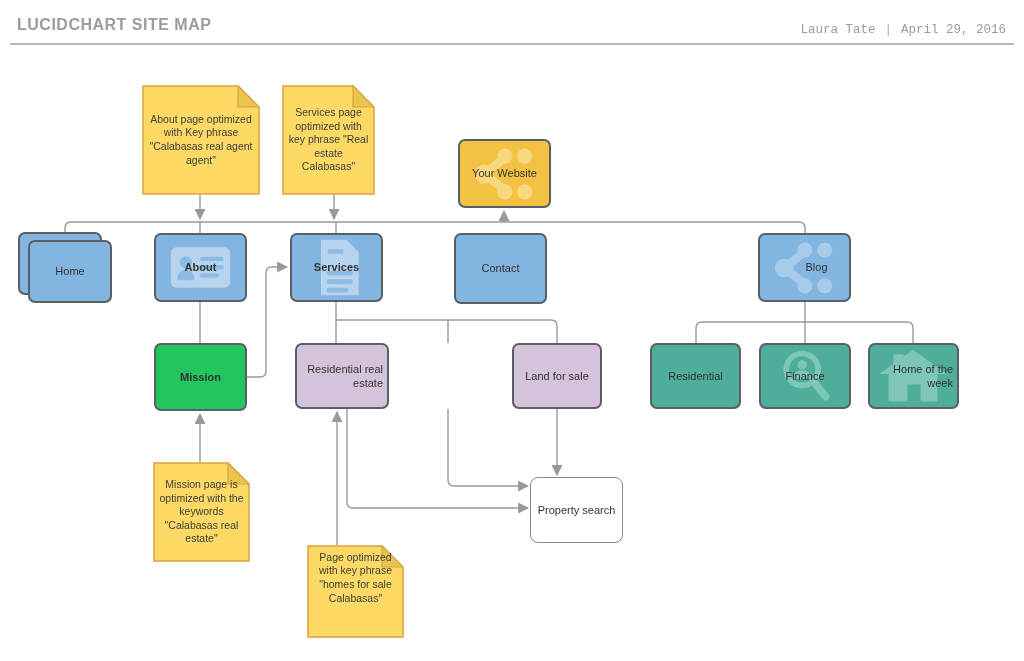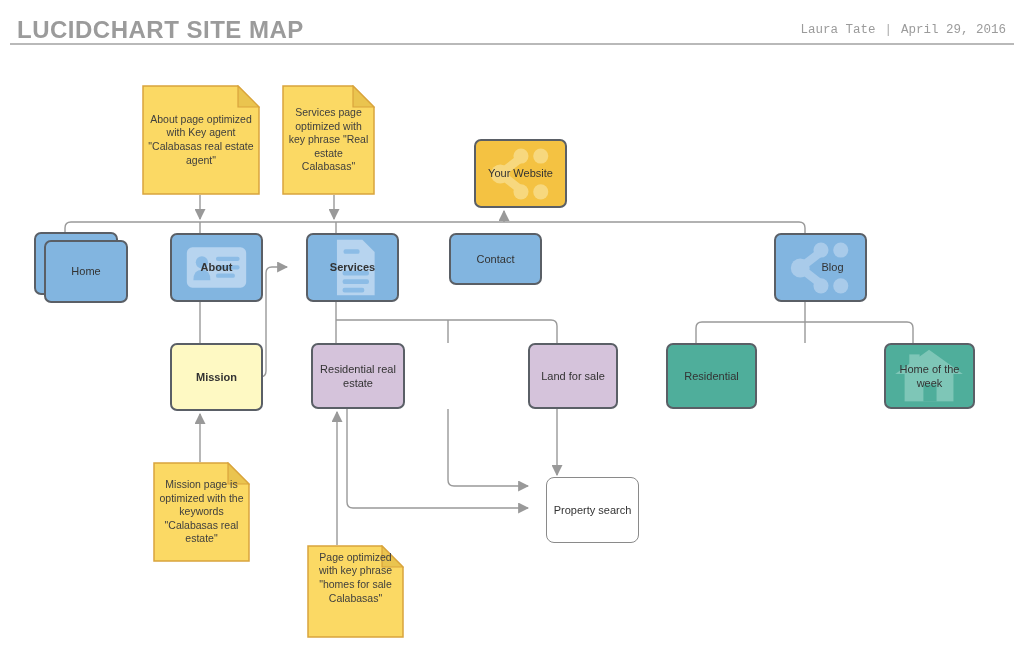--- a/index.html
+++ b/index.html
@@ -1,31 +1,31 @@
 <!DOCTYPE html>
 <html><head>
 <meta charset="utf-8">
 <style>
   html,body{margin:0;padding:0;background:#ffffff;}
   body{width:1024px;height:661px;overflow:hidden;font-family:"Liberation Sans",sans-serif;}
   .stage{position:relative;width:1024px;height:661px;background:#fff;}
 
   
-  .hdr-title{position:absolute;left:17px;top:16px;font-size:24px;font-weight:bold;color:#9b9b9b;letter-spacing:.5px;}
+  .hdr-title{position:absolute;left:17px;top:16px;font-size:16px;font-weight:bold;color:#9b9b9b;letter-spacing:.5px;}
   .hdr-right{position:absolute;right:18px;top:23px;font-size:12.5px;color:#9b9b9b;font-family:Liberation Mono, monospace;}
   .hdr-right .sep{margin:0 9px;color:#aaa;}
   .hdr-rule{position:absolute;left:10px;right:10px;top:43px;height:2px;background:#b9b9b9;}
 
   
-  .node{position:absolute;border:2px solid #5a5f66;border-radius:7px;display:flex;align-items:center;justify-content:center;text-align:center;box-sizing:border-box;margin-left:16px;}
+  .node{position:absolute;border:2px solid #5a5f66;border-radius:7px;display:flex;align-items:center;justify-content:center;text-align:right;box-sizing:border-box;}
   .node .lbl{position:relative;z-index:2;font-size:11px;color:#333;line-height:1.3;padding:0 4px;}
   .node svg.bgicon{position:absolute;z-index:1;left:0;top:0;width:100%;height:100%;}
   .blue{background:#82b5e0;}
   .orange{background:#f4c242;}
-  .salmon{background:#fef9c3;}
+  .salmon{background:#22c55e;}
   .purple{background:#d5c3db;}
   .green{background:#4fae9b;}
   .white{background:#ffffff;border:1.5px solid #8a8a8a;}
   .bold .lbl{font-weight:bold;}
 
   
   .note{position:absolute;}
   .note .ntext{position:absolute;z-index:2;left:0;top:0;right:0;bottom:0;display:flex;align-items:center;justify-content:center;text-align:center;font-size:10.5px;color:#3e3e3e;line-height:1.3;padding:6px 5px;box-sizing:border-box;}
   .note svg{position:absolute;left:0;top:0;}
 
@@ -78,21 +78,21 @@
       <path d="M805,302 L805,343"></path>
       <path d="M696,343 L696,328 Q696,322 702,322 L907,322 Q913,322 913,328 L913,343"></path>
     </g>
   </svg>
 
   <div class="note" style="left:142px;top:85px;width:118px;height:110px;">
     <svg width="118" height="110">
       <path d="M1,1 L96,1 L117,22 L117,109 L1,109 Z" fill="#fbd964" stroke="#d9a43c" stroke-width="1.5"></path>
       <path d="M96,1 L96,22 L117,22 Z" fill="#eac44f" stroke="#d9a43c" stroke-width="1.2"></path>
     </svg>
-    <div class="ntext">About page optimized with Key agent "Calabasas real estate agent"</div>
+    <div class="ntext">About page optimized with Key phrase "Calabasas real agent agent"</div>
   </div>
 
   <div class="note" style="left:282px;top:85px;width:93px;height:110px;">
     <svg width="93" height="110">
       <path d="M1,1 L71,1 L92,22 L92,109 L1,109 Z" fill="#fbd964" stroke="#d9a43c" stroke-width="1.5"></path>
       <path d="M71,1 L71,22 L92,22 Z" fill="#eac44f" stroke="#d9a43c" stroke-width="1.2"></path>
     </svg>
     <div class="ntext">Services page optimized with key phrase "Real estate Calabasas"</div>
   </div>
 
@@ -151,21 +151,21 @@
       <g fill="#8cbce6">
         <rect x="37" y="15" width="17" height="5" rx="2"></rect>
         <rect x="36" y="38" width="28" height="5" rx="2"></rect>
         <rect x="36" y="47" width="28" height="5" rx="2"></rect>
         <rect x="36" y="56" width="23" height="5" rx="2"></rect>
       </g>
     </svg>
     <span class="lbl">Services</span>
   </div>
 
-  <div class="node blue" style="left:433px;top:233px;width:93px;height:52px;">
+  <div class="node blue" style="left:454px;top:233px;width:93px;height:71px;">
     <span class="lbl">Contact</span>
   </div>
 
   <div class="node blue" style="left:758px;top:233px;width:93px;height:69px;padding-left:24px;">
     <svg class="bgicon" viewBox="0 0 93 69">
       <g fill="#a9cbea" stroke="none">
         <path d="M25 35 L47 18 M25 35 L47 52" stroke="#a9cbea" stroke-width="9" stroke-linecap="round" fill="none"></path>
         <circle cx="25" cy="35" r="10"></circle>
         <circle cx="47" cy="16" r="8"></circle>
           <circle cx="47" cy="54" r="8"></circle>
@@ -183,20 +183,33 @@
   <div class="node purple" style="left:295px;top:343px;width:94px;height:66px;">
     <span class="lbl">Residential real estate</span>
   </div>
   <div class="node purple" style="left:512px;top:343px;width:90px;height:66px;">
     <span class="lbl">Land for sale</span>
   </div>
 
   <div class="node green" style="left:650px;top:343px;width:91px;height:66px;">
     <span class="lbl">Residential</span>
   </div>
+  <div class="node green" style="left:759px;top:343px;width:92px;height:66px;">
+    <svg class="bgicon" viewBox="0 0 92 66">
+      <g stroke="#7ec6b7" fill="none">
+        <circle cx="43" cy="26" r="17" stroke-width="6"></circle>
+        <path d="M56,40 L68,55" stroke-width="8" stroke-linecap="round"></path>
+      </g>
+      <g fill="#7ec6b7">
+        <circle cx="43" cy="21" r="5"></circle>
+        <path d="M34,36 Q34,27 43,27 Q52,27 52,36 Z"></path>
+      </g>
+    </svg>
+    <span class="lbl">Finance</span>
+  </div>
   <div class="node green" style="left:868px;top:343px;width:91px;height:66px;">
     <svg class="bgicon" viewBox="0 0 91 66">
       <g fill="#7ec6b7">
         <rect x="24" y="10" width="11" height="20"></rect>
         <polygon points="45,5 81,31 9,31"></polygon>
         <rect x="19" y="29" width="52" height="31"></rect>
       </g>
       <rect x="39" y="42" width="14" height="18" fill="#4fae9b"></rect>
     </svg>
     <span class="lbl">Home of the week</span>

